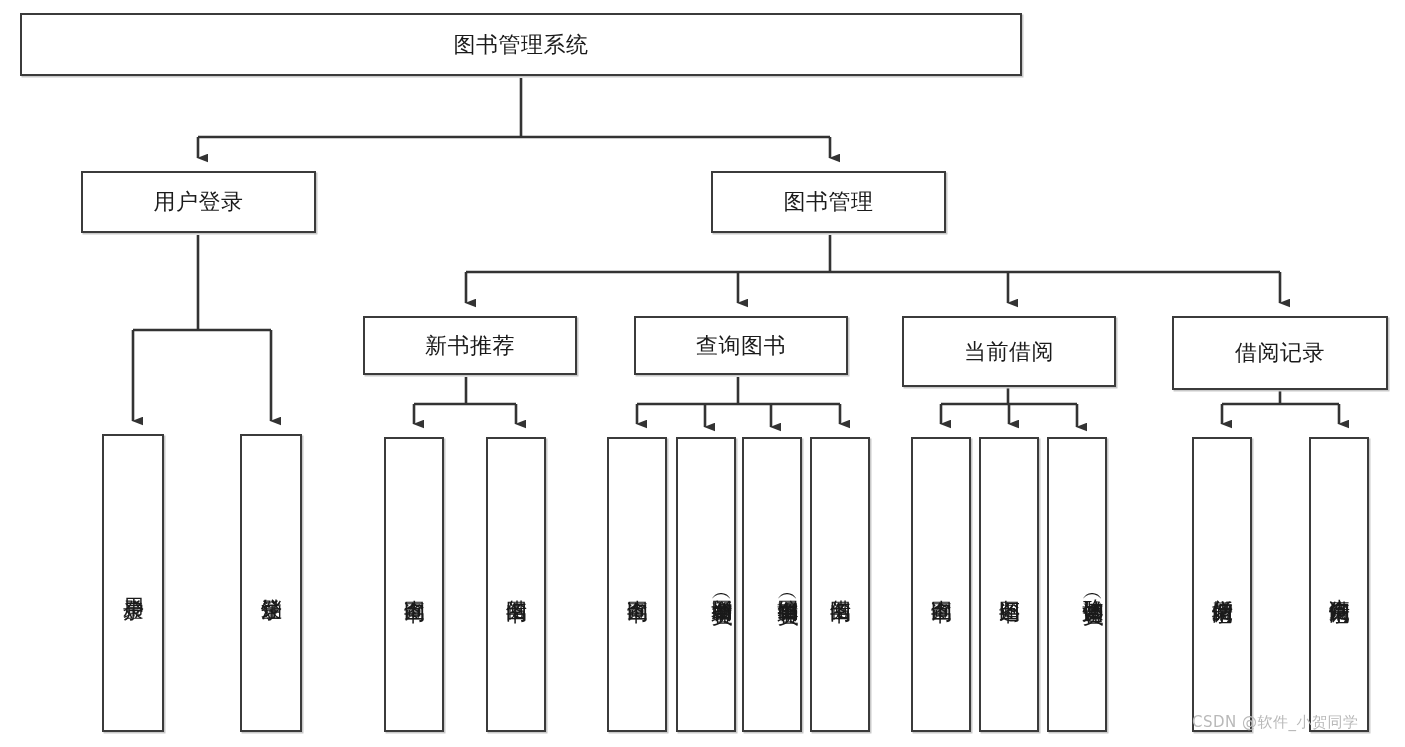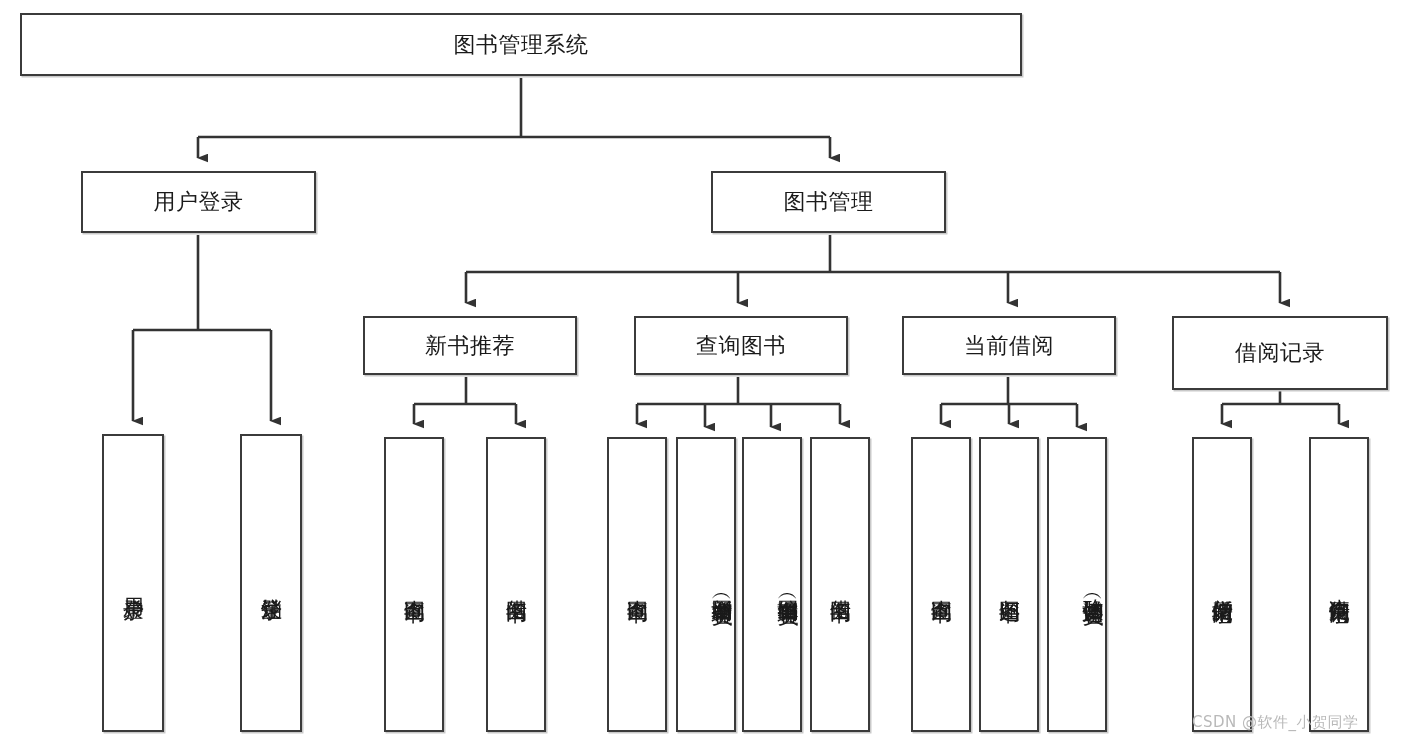--- a/index.html
+++ b/index.html
@@ -135,21 +135,21 @@
   <div class="node node-h" style="left:363px; top:316px; width:214px; height:59px;">
     <span>新书推荐</span>
   </div>
 
   <div class="node node-h" style="left:711px; top:171px; width:235px; height:62px;">
     <span>图书管理</span>
   </div>
   <div class="node node-h" style="left:634px; top:316px; width:214px; height:59px;">
     <span>查询图书</span>
   </div>
-  <div class="node node-h" style="left:902px; top:316px; width:214px; height:59px;">
+  <div class="node node-h" style="left:902px; top:316px; width:214px; height:71px;">
     <span>当前借阅</span>
   </div>
   <div class="node node-h" style="left:1172px; top:316px; width:216px; height:74px;">
     <span>借阅记录</span>
   </div>
 
   <div class="node node-v v-mid" style="left:102px; top:434px; width:62px; height:298px;">
     <span>用户登录</span>
   </div>
   <div class="node node-v v-mid" style="left:240px; top:434px; width:62px; height:298px;">

